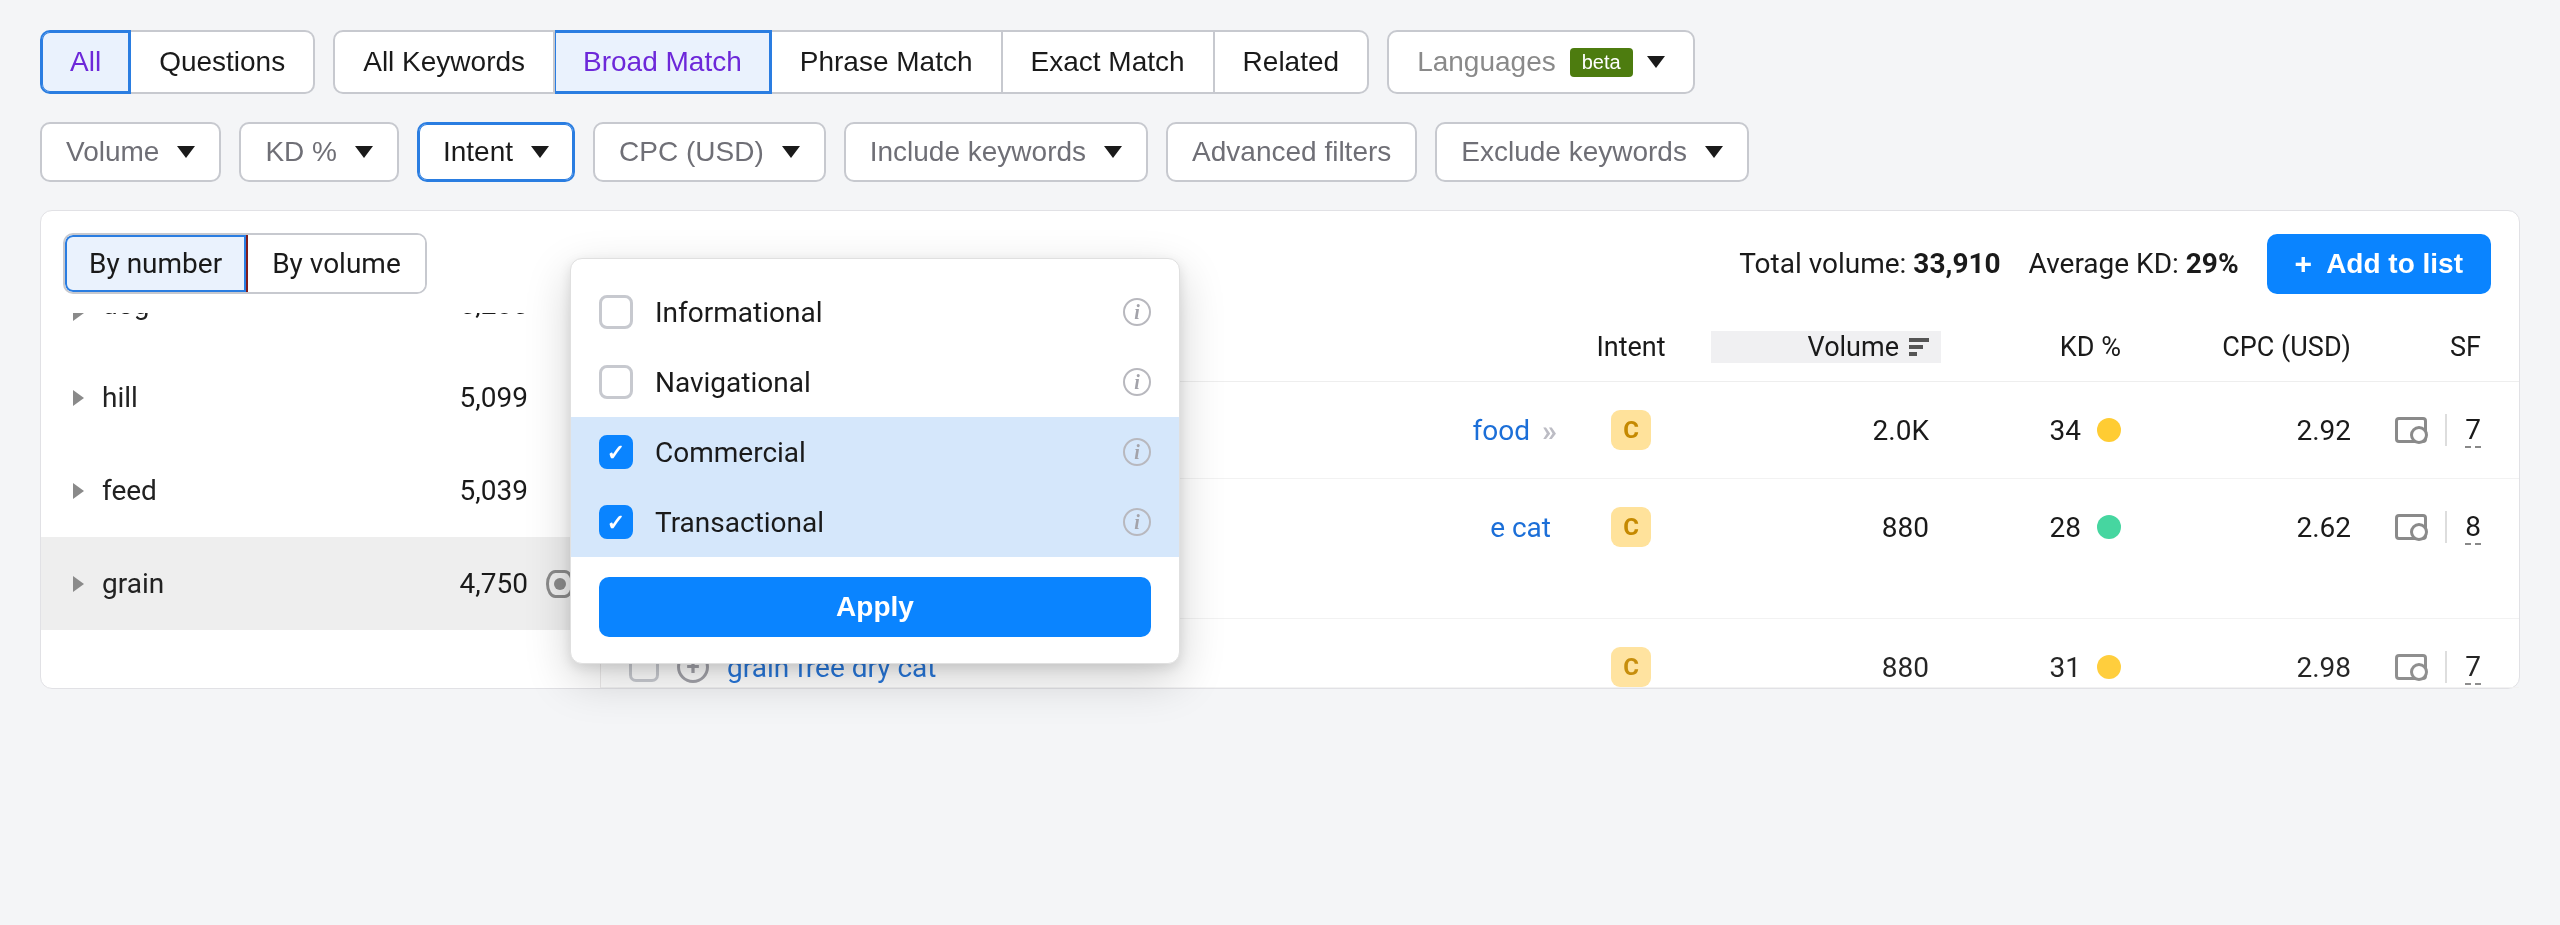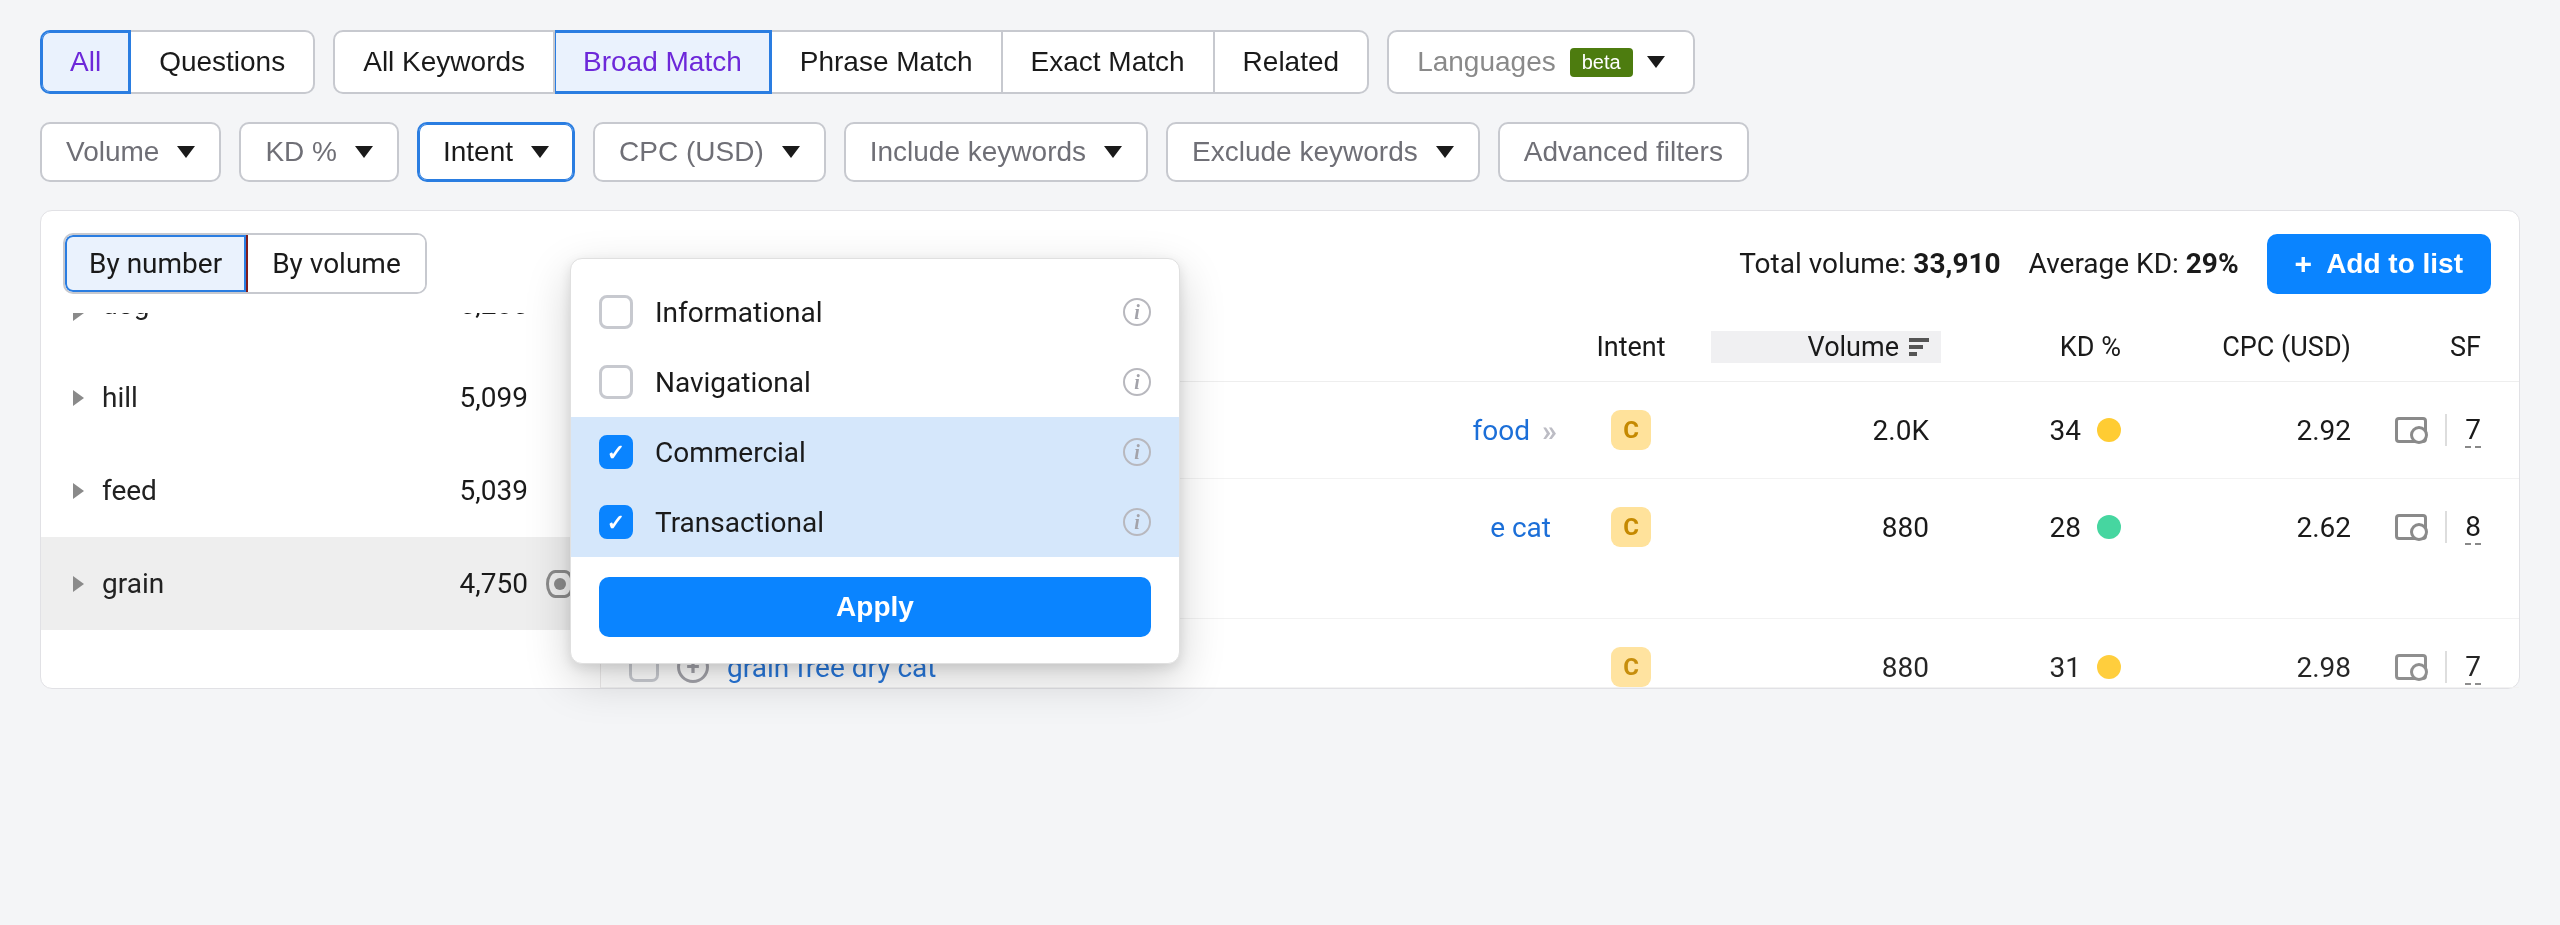--- a/index.html
+++ b/index.html
@@ -220,25 +220,25 @@
       </button>
     <button class="filter-btn">
         <span>CPC (USD)</span>
         <span class="chev-down"></span>
       </button>
     <button class="filter-btn">
         <span>Include keywords</span>
         <span class="chev-down"></span>
       </button>
     <button class="filter-btn">
+        <span>Advanced filters</span>
+      </button>
+    <button class="filter-btn">
         <span>Exclude keywords</span>
         <span class="chev-down"></span>
-      </button>
-    <button class="filter-btn">
-        <span>Advanced filters</span>
       </button>
   </div>
 
   <div class="panel">
     <div class="panel-header">
       <div class="by-tabs">
         <div class="by-tab active">By number</div>
         <div class="by-tab">By volume</div>
       </div>
       <div class="summary">

